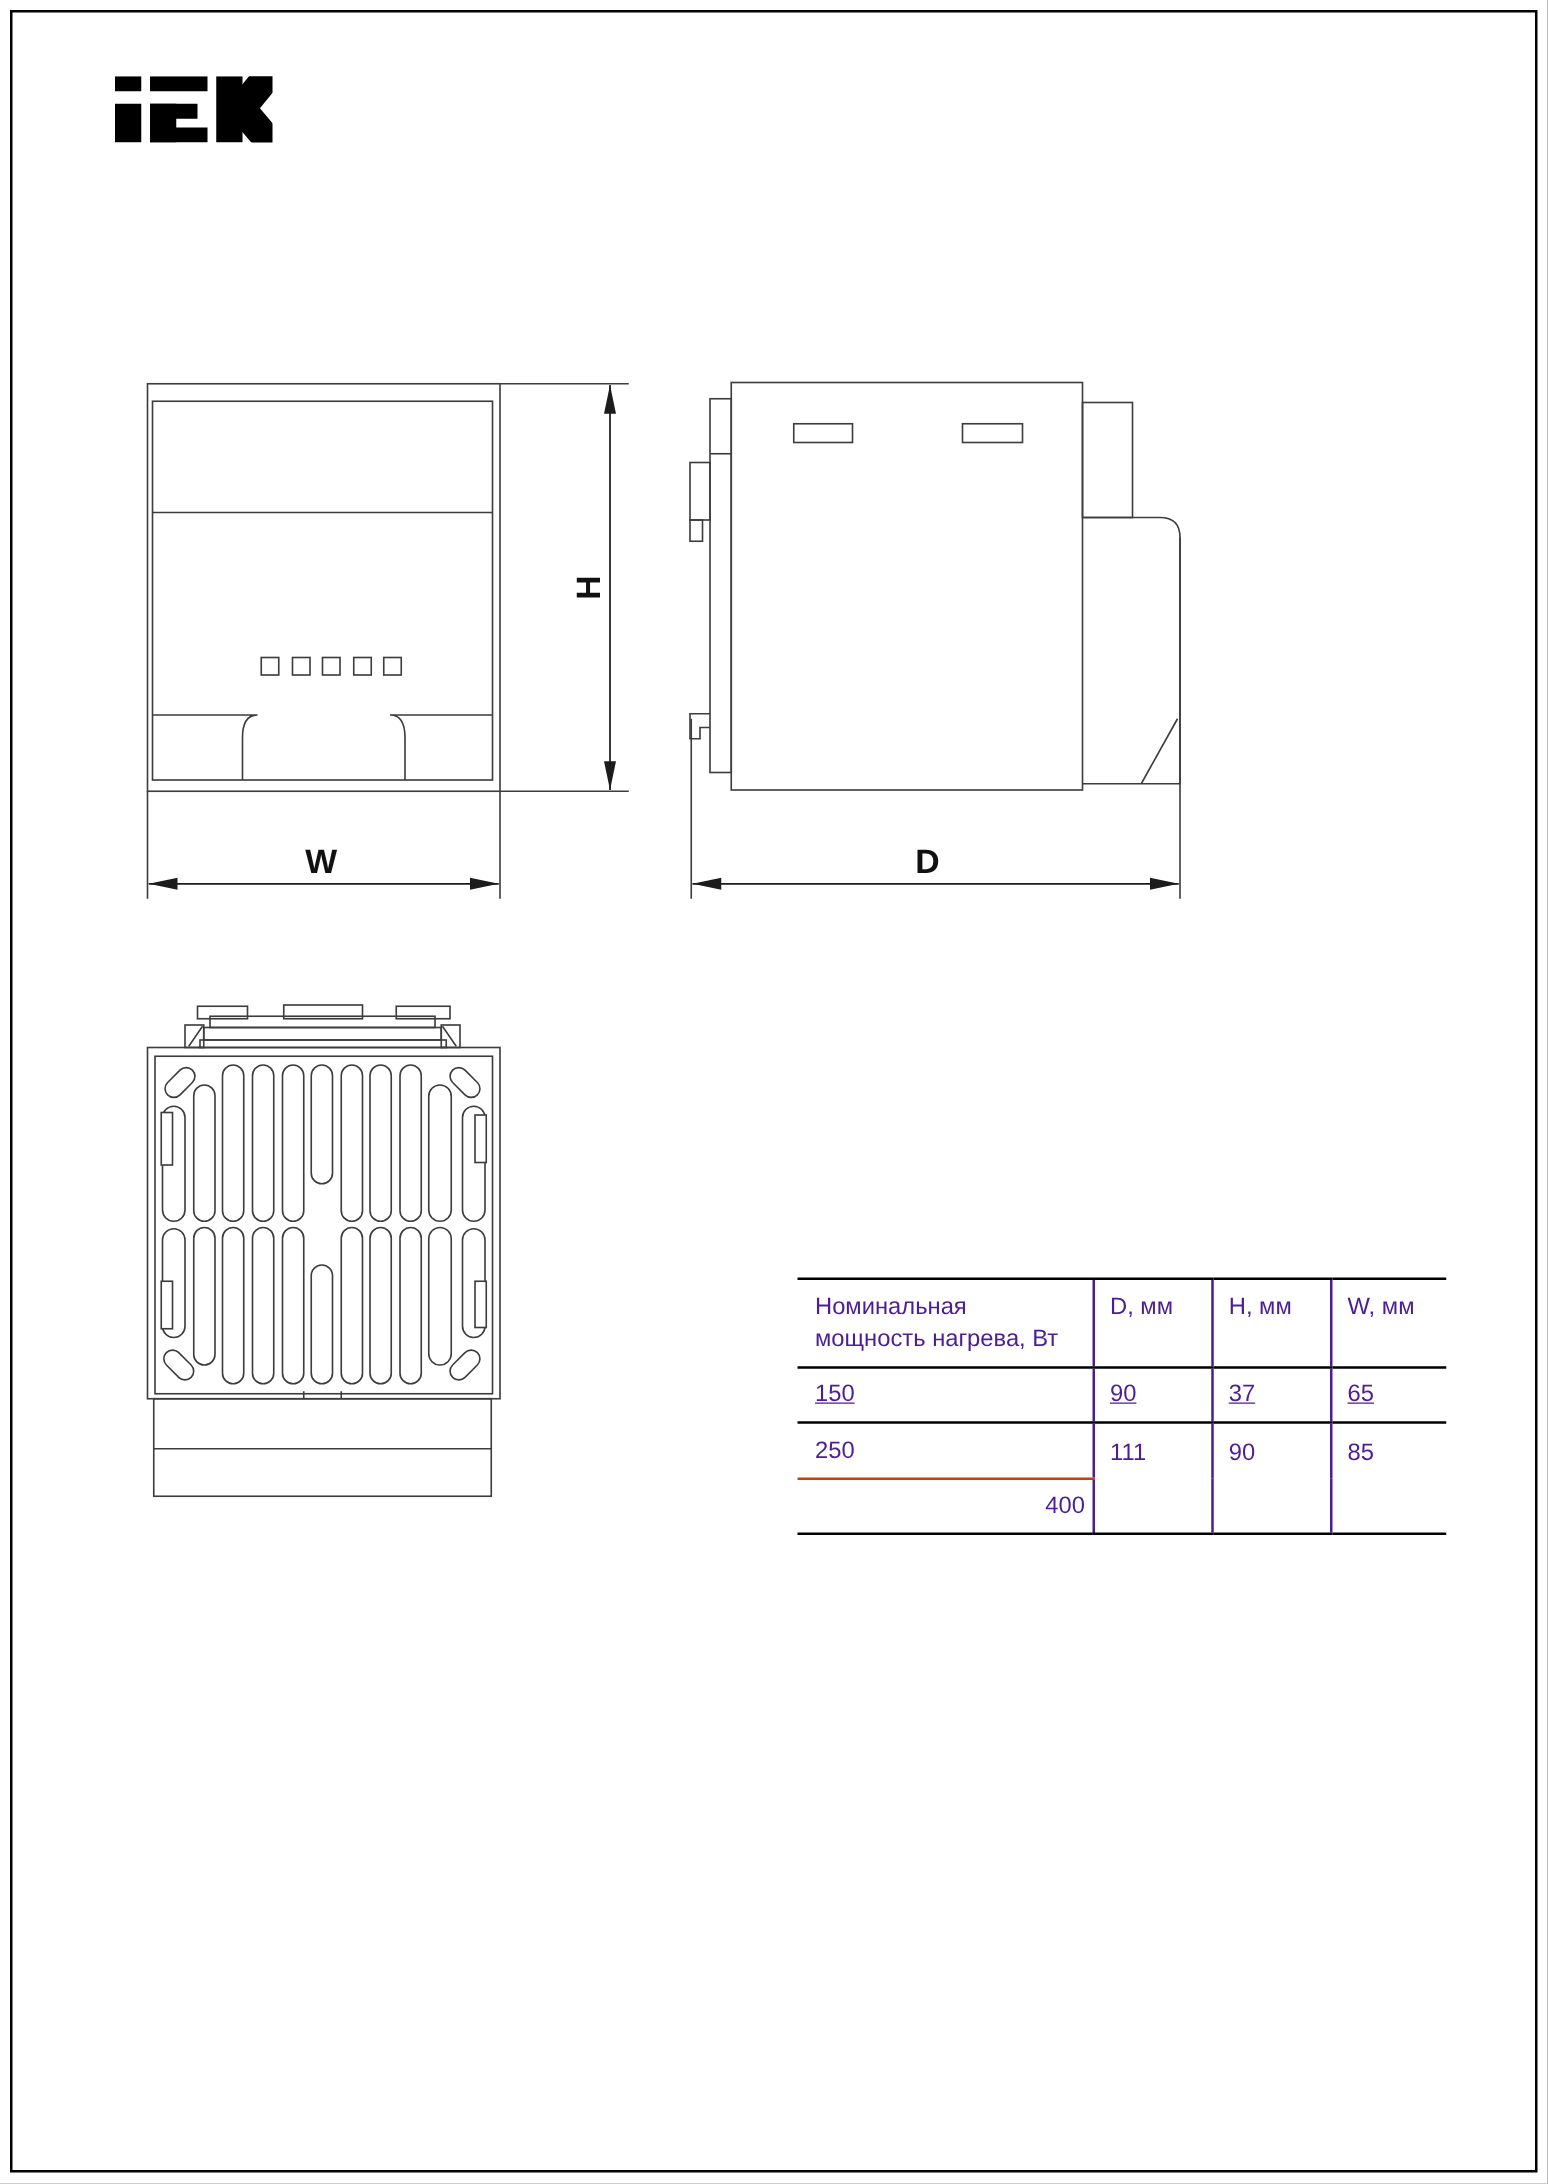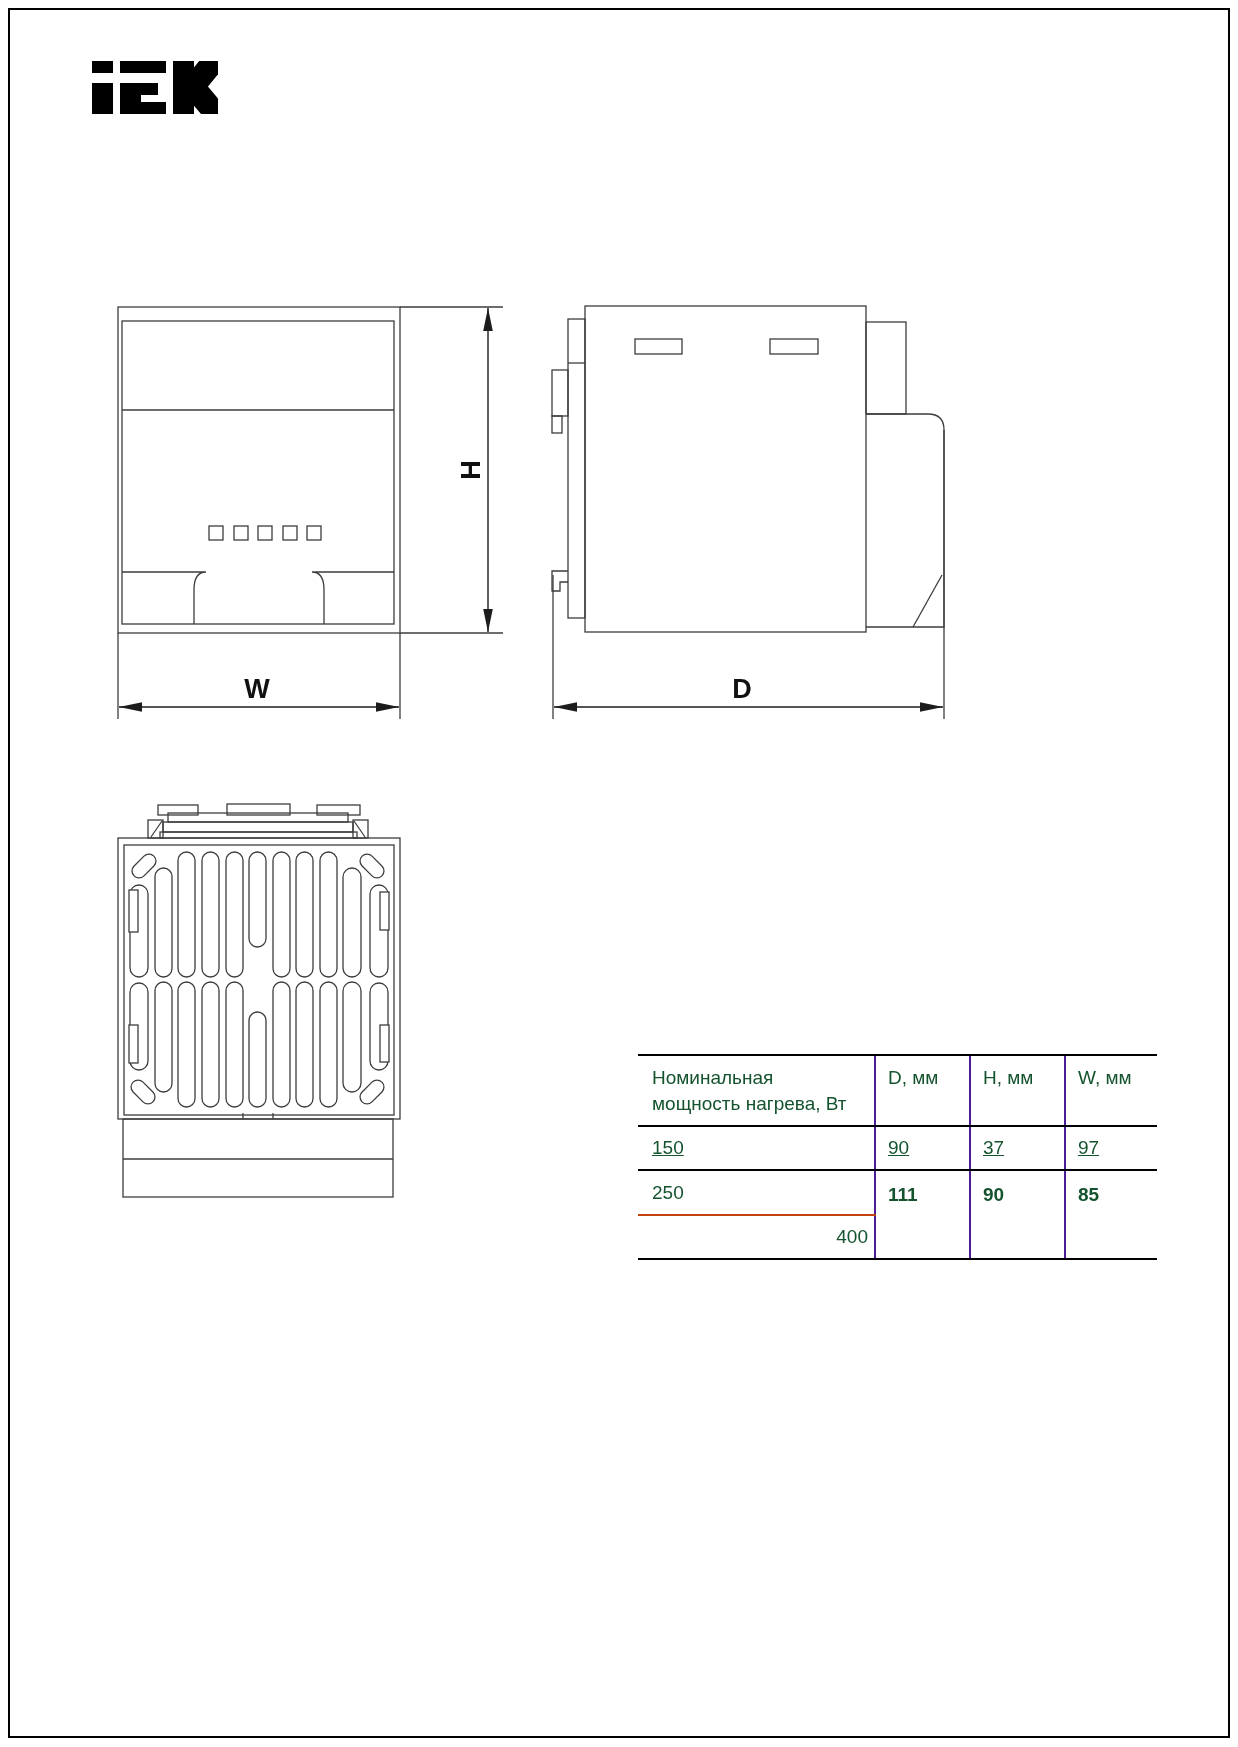--- a/index.html
+++ b/index.html
@@ -12,34 +12,34 @@
   .logo-shape { fill:#000; }
   .logo-arm { stroke:#000; stroke-width:23; }
   .drawing { position:absolute; left:0; top:0; }
   .ln { fill:none; stroke:#3d3d3d; stroke-width:1.3px; }
   .lnw { fill:#ffffff; stroke:#3d3d3d; stroke-width:1.3px; }
   .dim { fill:none; stroke:#1c1c1c; stroke-width:1.4px; }
   .arrow { fill:#1c1c1c; stroke:none; }
   .dim-label { font-family:"Liberation Sans", sans-serif; font-size:27px; font-weight:bold; fill:#111; }
   .dim-table {
     position:absolute; left:638px; top:1022px; border-collapse:collapse;
-    font-size:19px; line-height:26px; color:#14532d; table-layout:fixed;margin-top:32px;
+    font-size:19px; line-height:26px; color:#4c1d95; table-layout:fixed;
   }
   .dim-table th, .dim-table td {
     font-weight:normal; text-align:left; padding:0 6px 0 14px; margin:0;
   }
   .dim-table th {
     vertical-align:top; padding-top:9px; height:60px;
     border-top:2px solid #000; border-bottom:2px solid #000;
   }
   .col-sep { border-left:2px solid #4c1d95; padding-left:12px !important; }
   .row-1 td { height:42px; vertical-align:middle; border-bottom:2px solid #000;text-decoration:underline; }
   .row-2 td.power-cell { height:43px; vertical-align:middle; border-bottom:2px solid #c2410c; }
   .row-3 td.power-cell { height:42px; vertical-align:middle; border-bottom:2px solid #000;text-align:right; }
-  td.merged { vertical-align:top; padding-top:11px; border-bottom:2px solid #000;font-weight:bold; }
+  td.merged { vertical-align:top; padding-top:11px; border-bottom:2px solid #000; }
   .hdr-line { display:block; }
 </style>
 </head>
 <body>
 
 <div class="sheet">
   <div class="frame"></div>
 
   <svg class="logo-svg" width="126" height="53" viewBox="0 0 126 53" aria-label="IEK">
     <g>
@@ -188,21 +188,21 @@
         <span class="hdr-line">мощность нагрева, Вт</span>
       </th>
       <th class="col-sep">D, мм</th>
       <th class="col-sep">H, мм</th>
       <th class="col-sep">W, мм</th>
     </tr>
     <tr class="row-1">
       <td class="power-cell">150</td>
       <td class="col-sep">90</td>
       <td class="col-sep">37</td>
-      <td class="col-sep">97</td>
+      <td class="col-sep">65</td>
     </tr>
     <tr class="row-2">
       <td class="power-cell">250</td>
       <td class="col-sep merged" rowspan="2">111</td>
       <td class="col-sep merged" rowspan="2">90</td>
       <td class="col-sep merged" rowspan="2">85</td>
     </tr>
     <tr class="row-3">
       <td class="power-cell">400</td>
     </tr>

